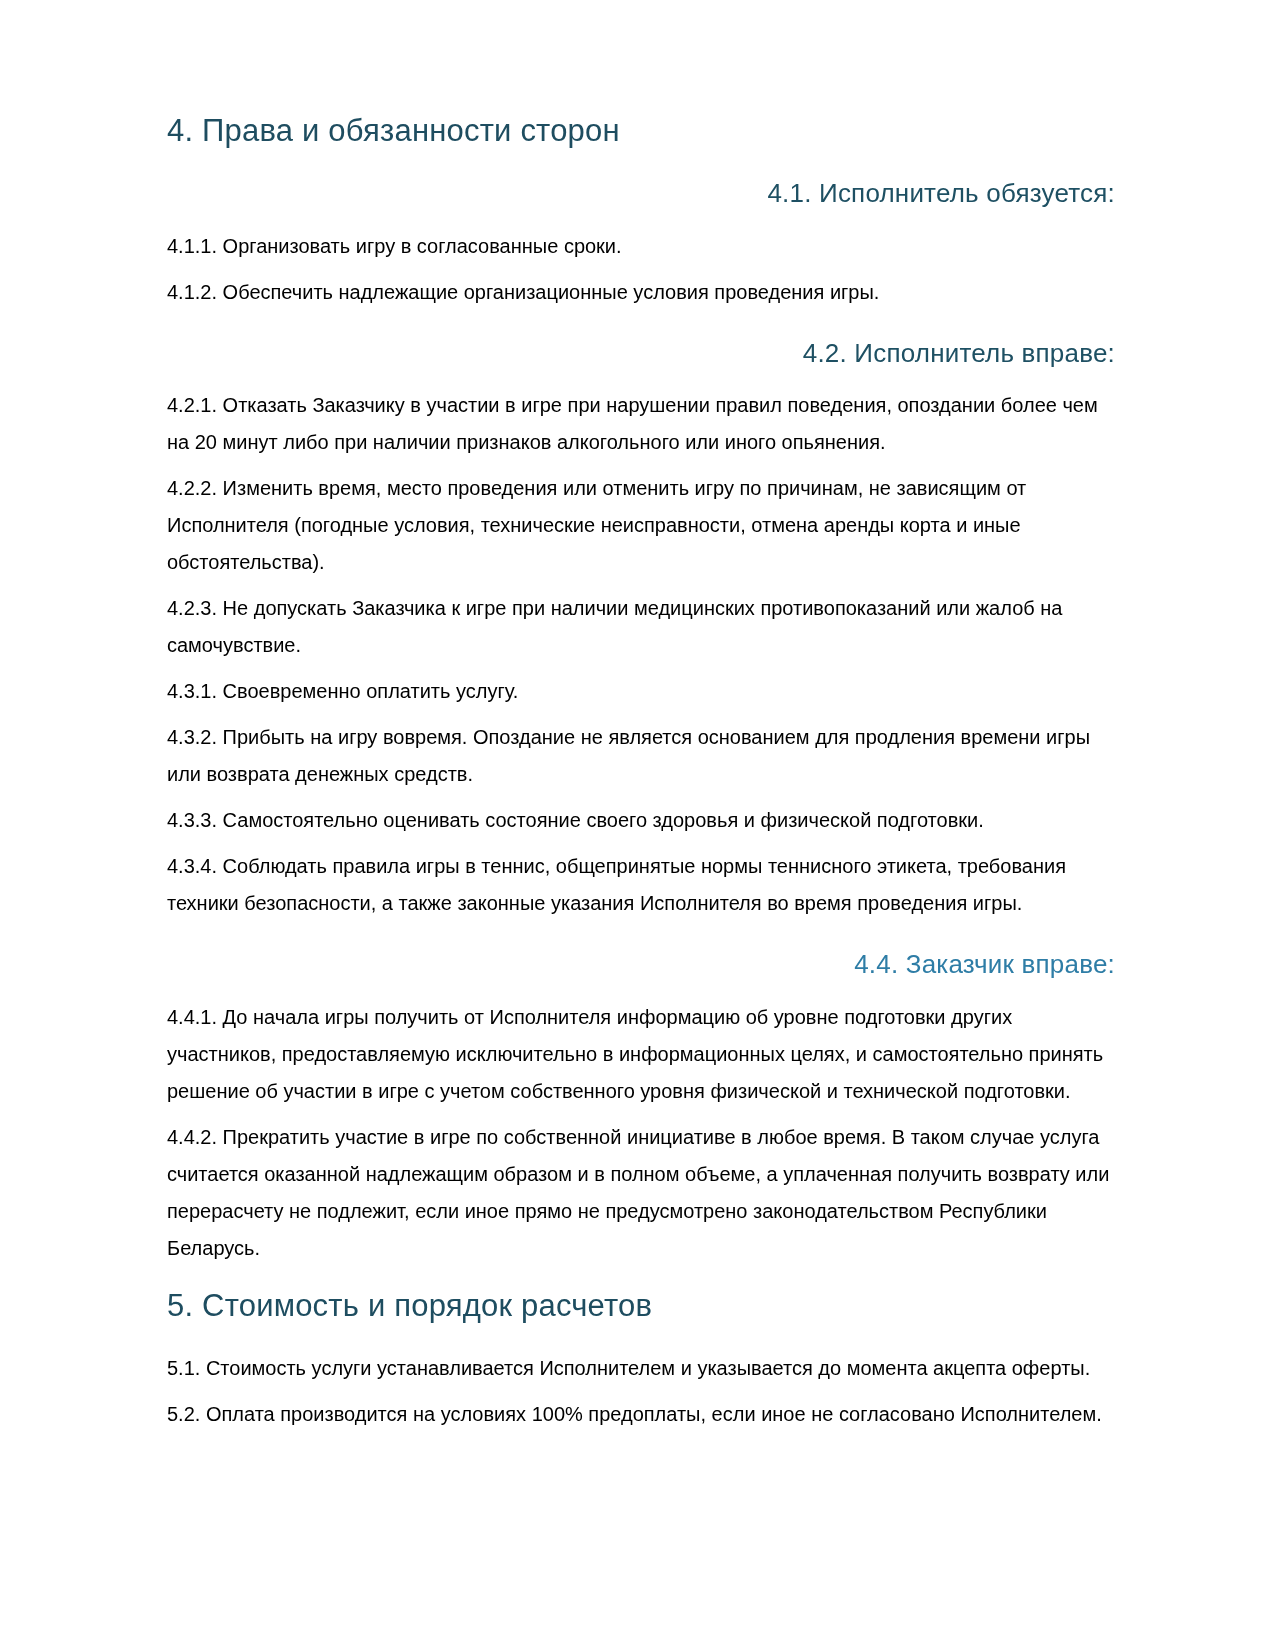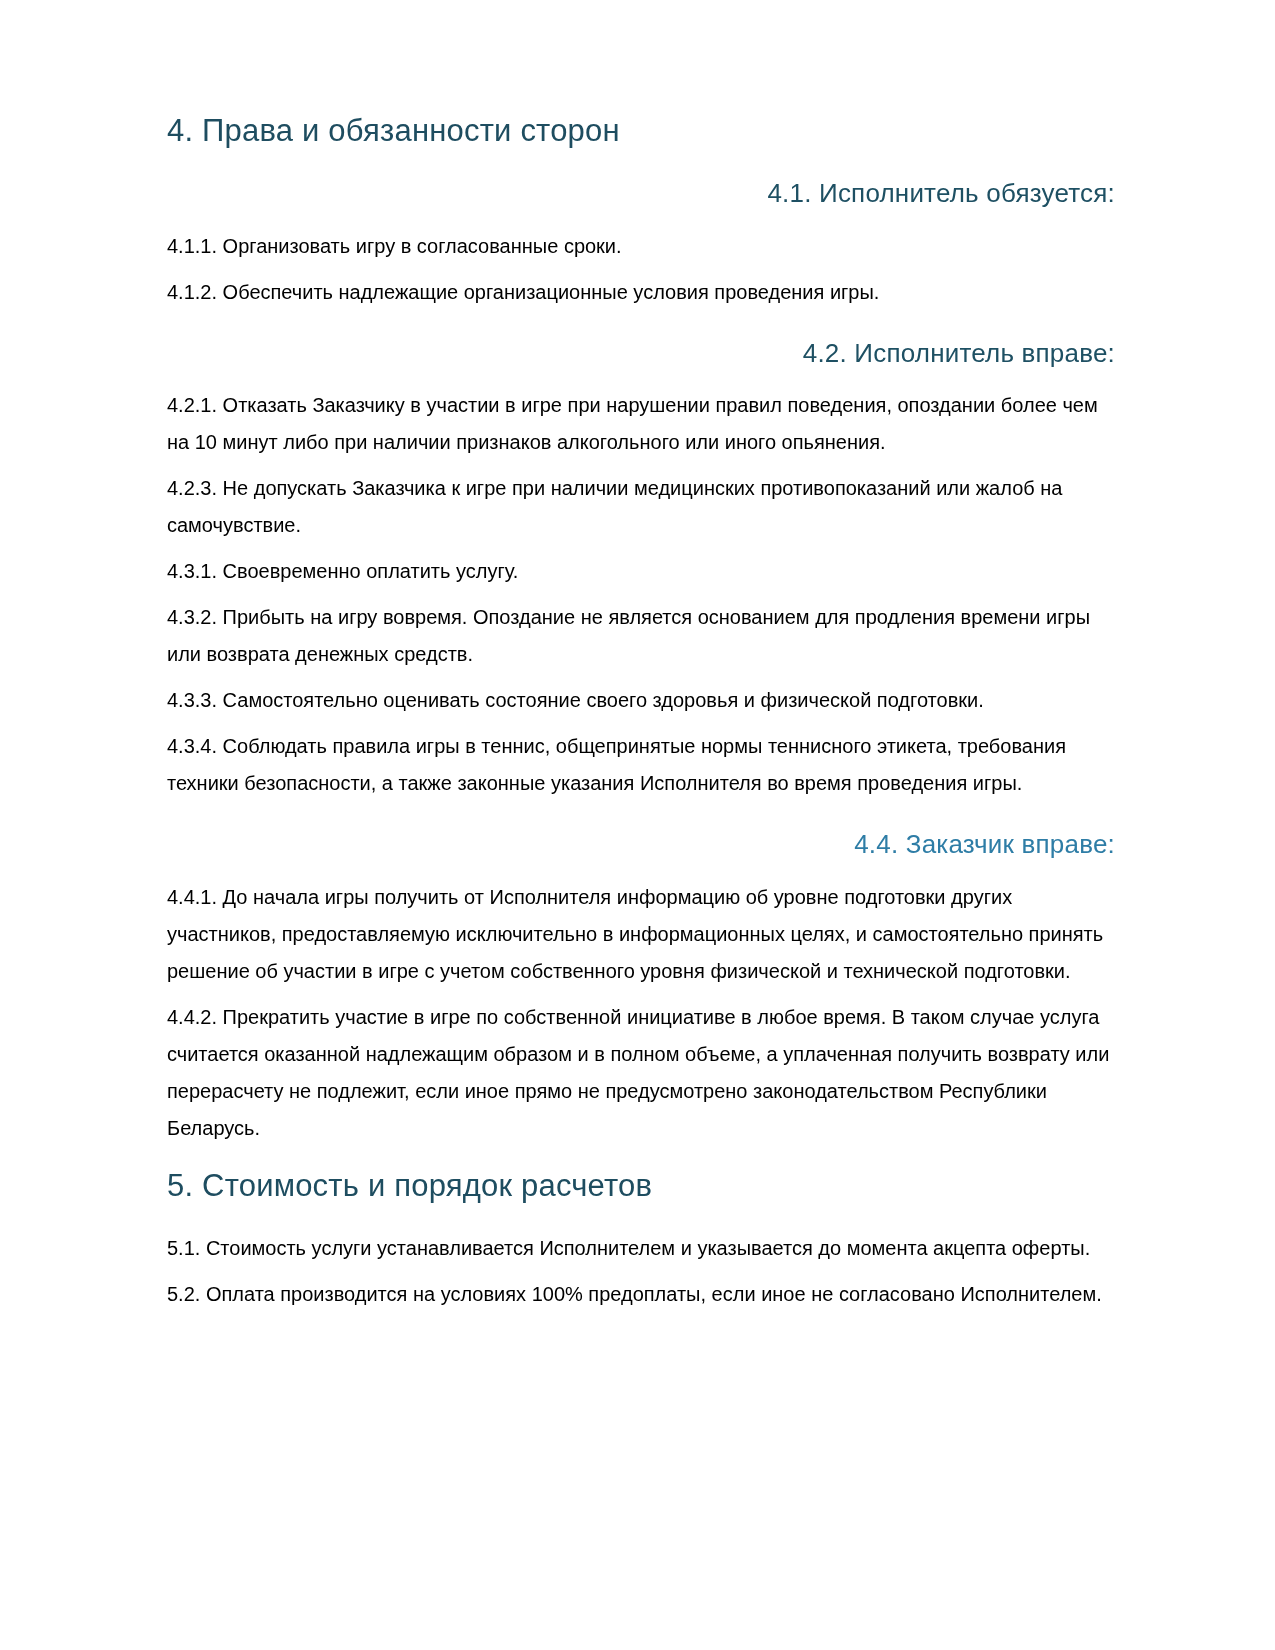--- a/index.html
+++ b/index.html
@@ -51,21 +51,22 @@
 </head>
 <body>
 
 <div class="page">
   <div class="doc-body">
       <h1 class="block h1" style="color: rgb(30, 77, 96);">4. Права и обязанности сторон</h1>
       <h2 class="block h2" style="color: rgb(30, 80, 99);">4.1. Исполнитель обязуется:</h2>
       <p class="block p">4.1.1. Организовать игру в согласованные сроки.</p>
       <p class="block p">4.1.2. Обеспечить надлежащие организационные условия проведения игры.</p>
       <h2 class="block h2" style="color: rgb(30, 80, 99);">4.2. Исполнитель вправе:</h2>
-      <p class="block p">4.2.1. Отказать Заказчику в участии в игре при нарушении правил поведения, опоздании более чем на 10 минут либо при наличии признаков алкогольного или иного опьянения.</p>
+      <p class="block p">4.2.1. Отказать Заказчику в участии в игре при нарушении правил поведения, опоздании более чем на 20 минут либо при наличии признаков алкогольного или иного опьянения.</p>
+      <p class="block p">4.2.2. Изменить время, место проведения или отменить игру по причинам, не зависящим от Исполнителя (погодные условия, технические неисправности, отмена аренды корта и иные обстоятельства).</p>
       <p class="block p">4.2.3. Не допускать Заказчика к игре при наличии медицинских противопоказаний или жалоб на самочувствие.</p>
       <p class="block p">4.3.1. Своевременно оплатить услугу.</p>
       <p class="block p">4.3.2. Прибыть на игру вовремя. Опоздание не является основанием для продления времени игры или возврата денежных средств.</p>
       <p class="block p">4.3.3. Самостоятельно оценивать состояние своего здоровья и физической подготовки.</p>
       <p class="block p">4.3.4. Соблюдать правила игры в теннис, общепринятые нормы теннисного этикета, требования техники безопасности, а также законные указания Исполнителя во время проведения игры.</p>
       <h2 class="block h2" style="color: rgb(46, 125, 166);">4.4. Заказчик вправе:</h2>
       <p class="block p">4.4.1. До начала игры получить от Исполнителя информацию об уровне подготовки других участников, предоставляемую исключительно в информационных целях, и самостоятельно принять решение об участии в игре с учетом собственного уровня физической и технической подготовки.</p>
       <p class="block p">4.4.2. Прекратить участие в игре по собственной инициативе в любое время. В таком случае услуга считается оказанной надлежащим образом и в полном объеме, а уплаченная получить возврату или перерасчету не подлежит, если иное прямо не предусмотрено законодательством Республики Беларусь.</p>
       <h1 class="block h1 not-first" style="color: rgb(30, 77, 96); margin-top: 20px;">5. Стоимость и порядок расчетов</h1>
       <p class="block p">5.1. Стоимость услуги устанавливается Исполнителем и указывается до момента акцепта оферты.</p>

